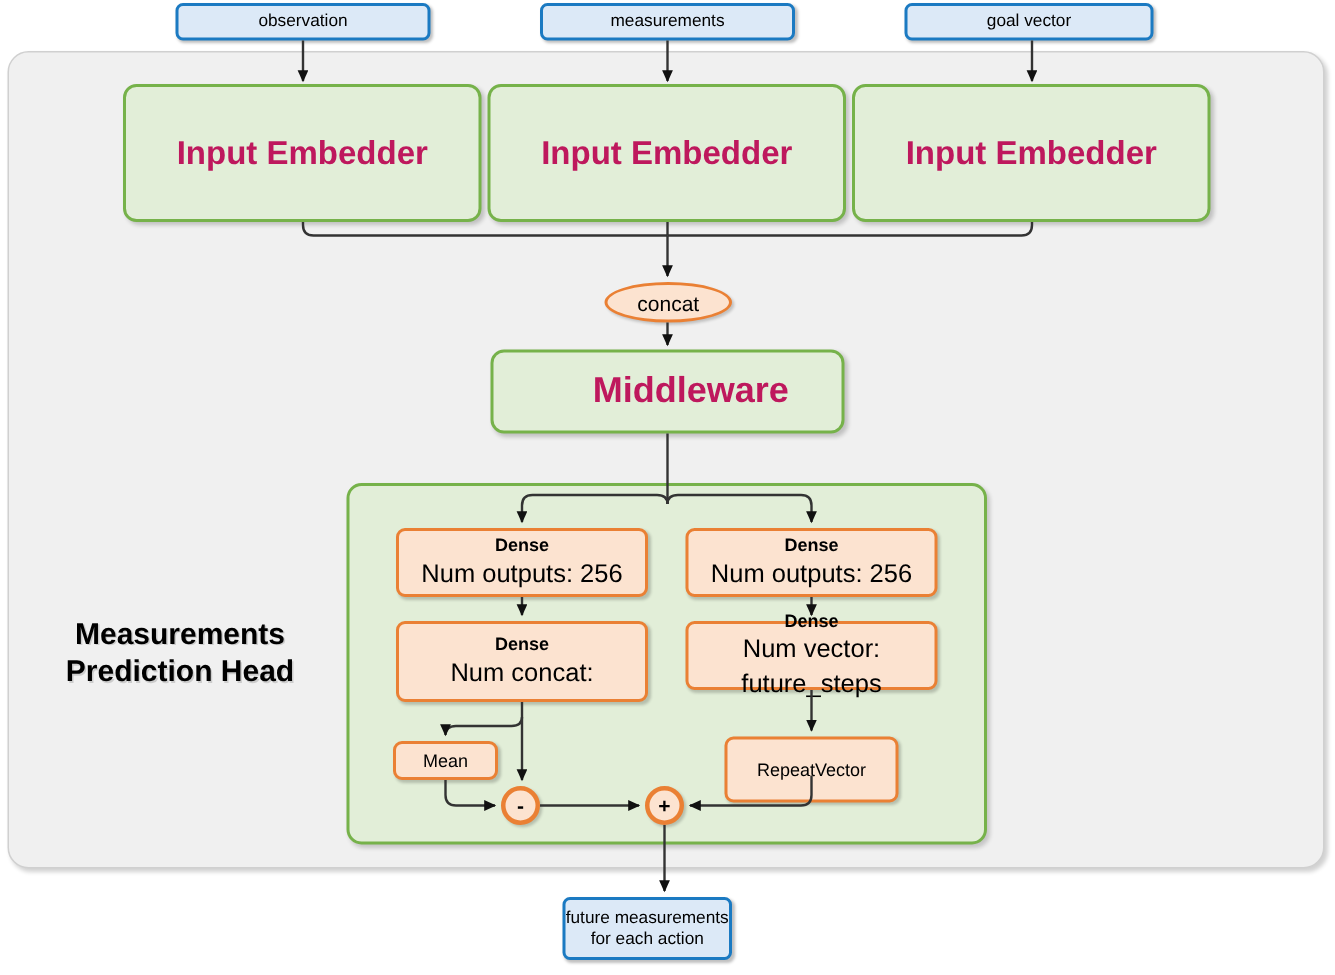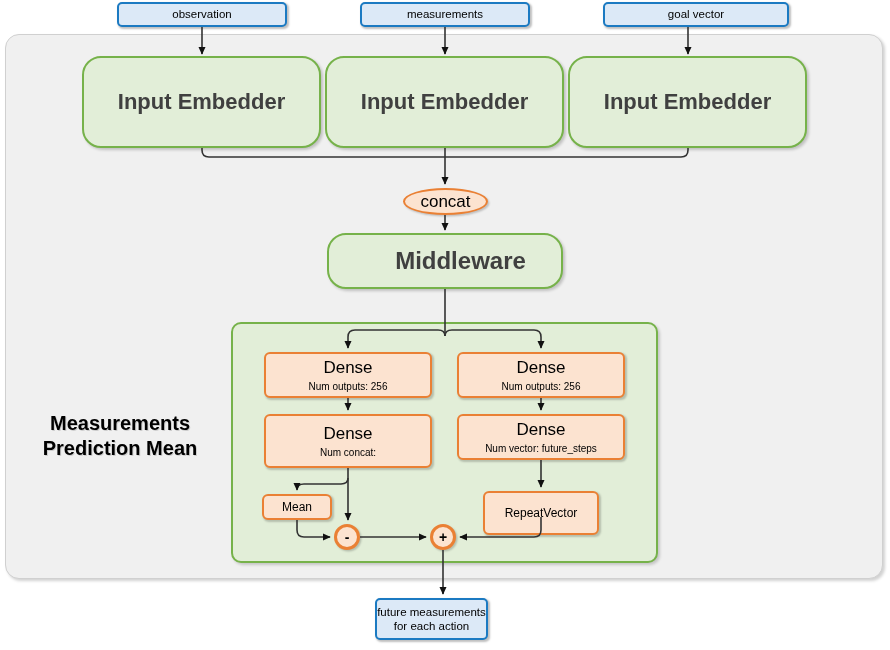--- a/index.html
+++ b/index.html
@@ -24,46 +24,46 @@
 
   
   .io-box {
     background: #dce9f7; border: 2px solid #1b7ac2; border-radius: 5px;
     color: #000; font-size: 11.5px; line-height: 1.25;
     box-shadow: 1.5px 1.5px 2px rgba(0,0,0,0.25);
   }
 
   
   .green-box {
-    background: #e2eed8; border: 2.5px solid #76b24a; border-radius: 19px;
-    color: #404040; font-weight: bold;
+    background: #e2eed8; border: 2.5px solid #76b24a; border-radius: 9px;
+    color: #be185d; font-weight: bold;
     box-shadow: 2px 2px 3px rgba(0,0,0,0.2);
   }
   .embedder { font-size: 22px; }
   .middleware-box { font-size: 24px; padding-left: 31px; }
 
   
   .head-box {
     position: absolute; background: #e2eed8; border: 2.5px solid #76b24a;
     border-radius: 10px; box-shadow: 2px 2px 3px rgba(0,0,0,0.18);
   }
 
   
   .op-box {
     background: #fce3d0; border: 2.5px solid #ea8034; border-radius: 6px;
     color: #000; font-size: 12px; line-height: 1.35;
     box-shadow: 1.5px 1.5px 2px rgba(0,0,0,0.2);
   }
-  .op-title { font-weight: normal; font-size: 17px; }
-  .op-sub   { font-size: 10px; }
+  .op-title { font-weight: bold; font-size: 12px; }
+  .op-sub   { font-size: 17px; }
 
   
   .ellipse {
     background: #fce3d0; border: 2.5px solid #ea8034; border-radius: 50%;
-    color: #000; font-size: 17px;
+    color: #000; font-size: 14px;
     box-shadow: 1.5px 1.5px 2px rgba(0,0,0,0.2);
   }
 
   
   .op-circle {
     background: #fce3d0; border: 3px solid #ea8034; border-radius: 50%;
     color: #000; font-size: 14px; font-weight: bold; line-height: 1;
     box-shadow: 1.5px 1.5px 2px rgba(0,0,0,0.2);
   }
 
@@ -83,21 +83,21 @@
 <div id="stage">
 
   <div class="node io-box" style="left:117px; top:2px; width:170px; height:25px;">
     <span>observation</span>
   </div>
 
   <div class="node io-box" style="left:360px; top:2px; width:170px; height:25px;">
     <span>measurements</span>
   </div>
 
-  <div class="node io-box" style="left:603px; top:2px; width:186px; height:25px;">
+  <div class="node io-box" style="left:603px; top:2px; width:166px; height:25px;">
     <span>goal vector</span>
   </div>
 
   <div class="outer-panel"></div>
 
   <div class="node green-box embedder" style="left:82px; top:56px; width:239px; height:92px;">
     <span>Input Embedder</span>
   </div>
 
   <div class="node green-box embedder" style="left:325px; top:56px; width:239px; height:92px;">
@@ -113,21 +113,21 @@
   </div>
 
   <div class="node green-box middleware-box" style="left:327px; top:233px; width:236px; height:56px;">
     <span>Middleware</span>
   </div>
 
   <div class="head-box" style="left:231px; top:322px; width:427px; height:241px;"></div>
 
   <div class="head-label" style="left:20px; top:411px; width:200px;">
     <div>Measurements</div>
-    <div>Prediction Mean</div>
+    <div>Prediction Head</div>
   </div>
 
   <div class="node op-box" style="left:264px; top:352px; width:168px; height:46px;">
     <span class="op-title">Dense</span>
     <span class="op-sub">Num outputs: 256</span>
   </div>
 
   <div class="node op-box" style="left:264px; top:414px; width:168px; height:54px;">
     <span class="op-title">Dense</span>
     <span class="op-sub">Num concat:</span>

